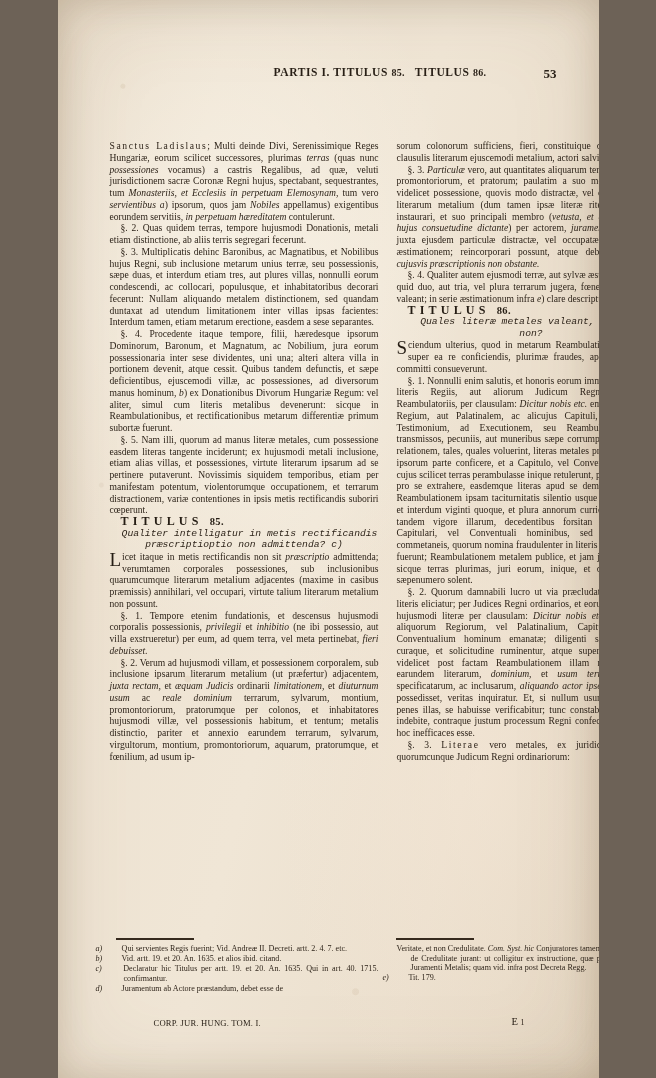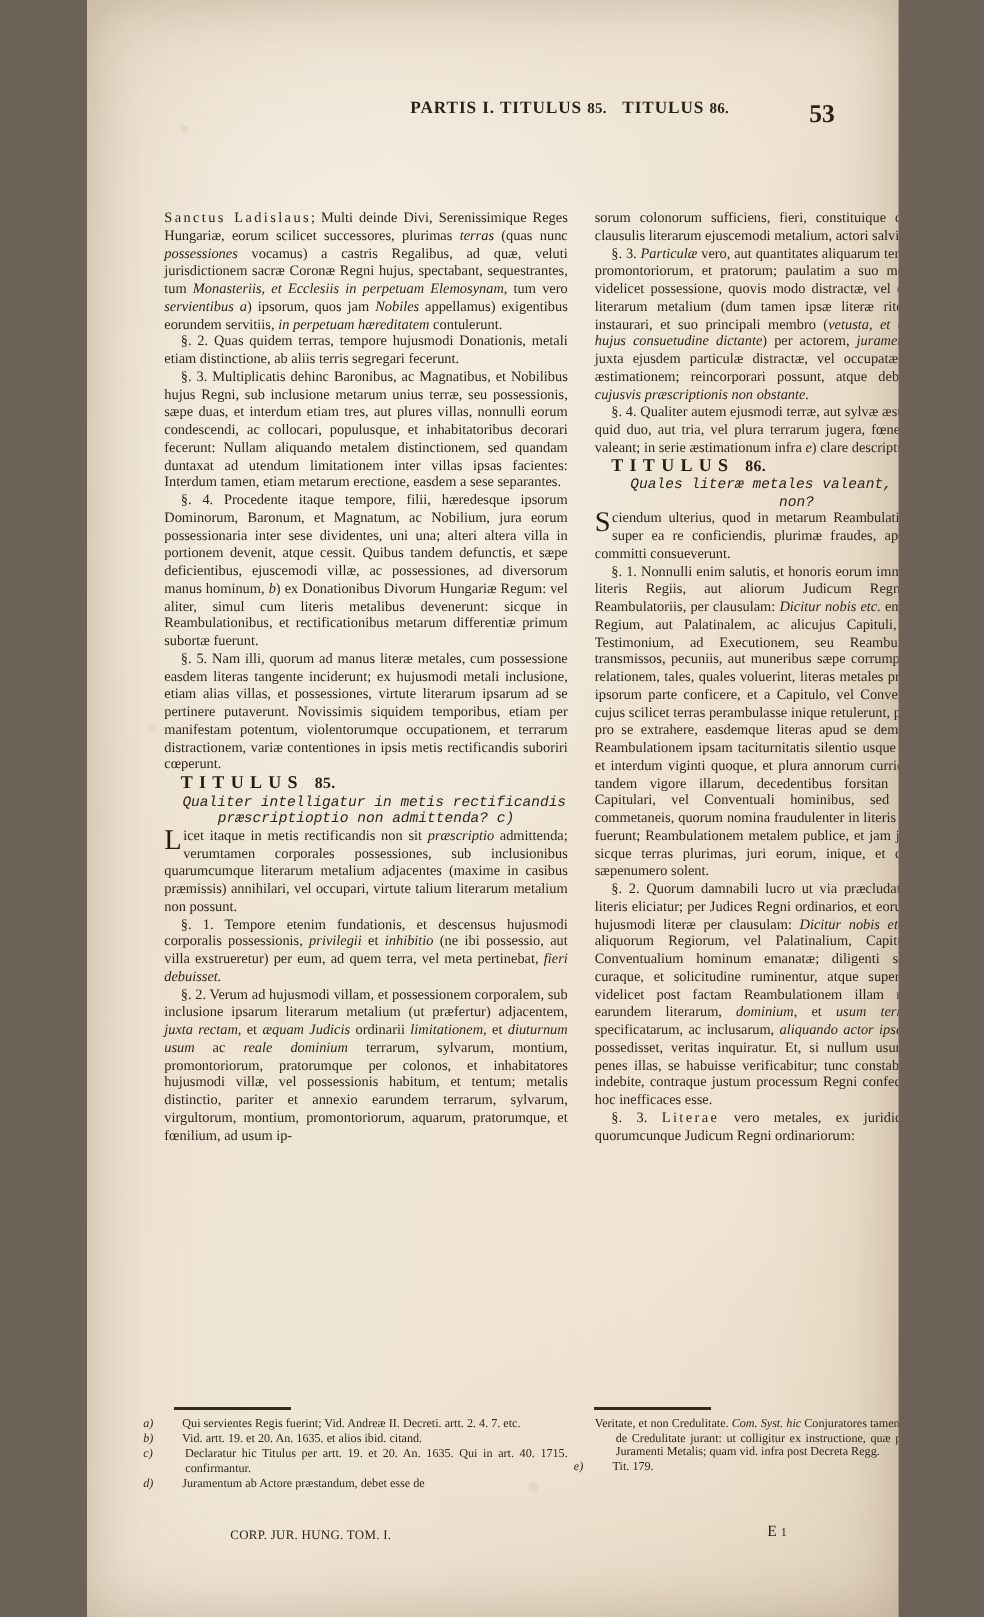--- a/index.html
+++ b/index.html
@@ -75,21 +75,21 @@
   }
   .runhead-title .sm {
     font-size: 10px;
     font-weight: bold;
     letter-spacing: .2px;
   }
   .folio {
     position: absolute;
     right: 0;
     top: 0;
-    font-size: 17px;
+    font-size: 13px;
     font-weight: bold;
     color: #2a2118;
   }
 
   
   .body-cols {
     position: absolute;
     top: 92px;
     left: 52px;
     width: 556px;

